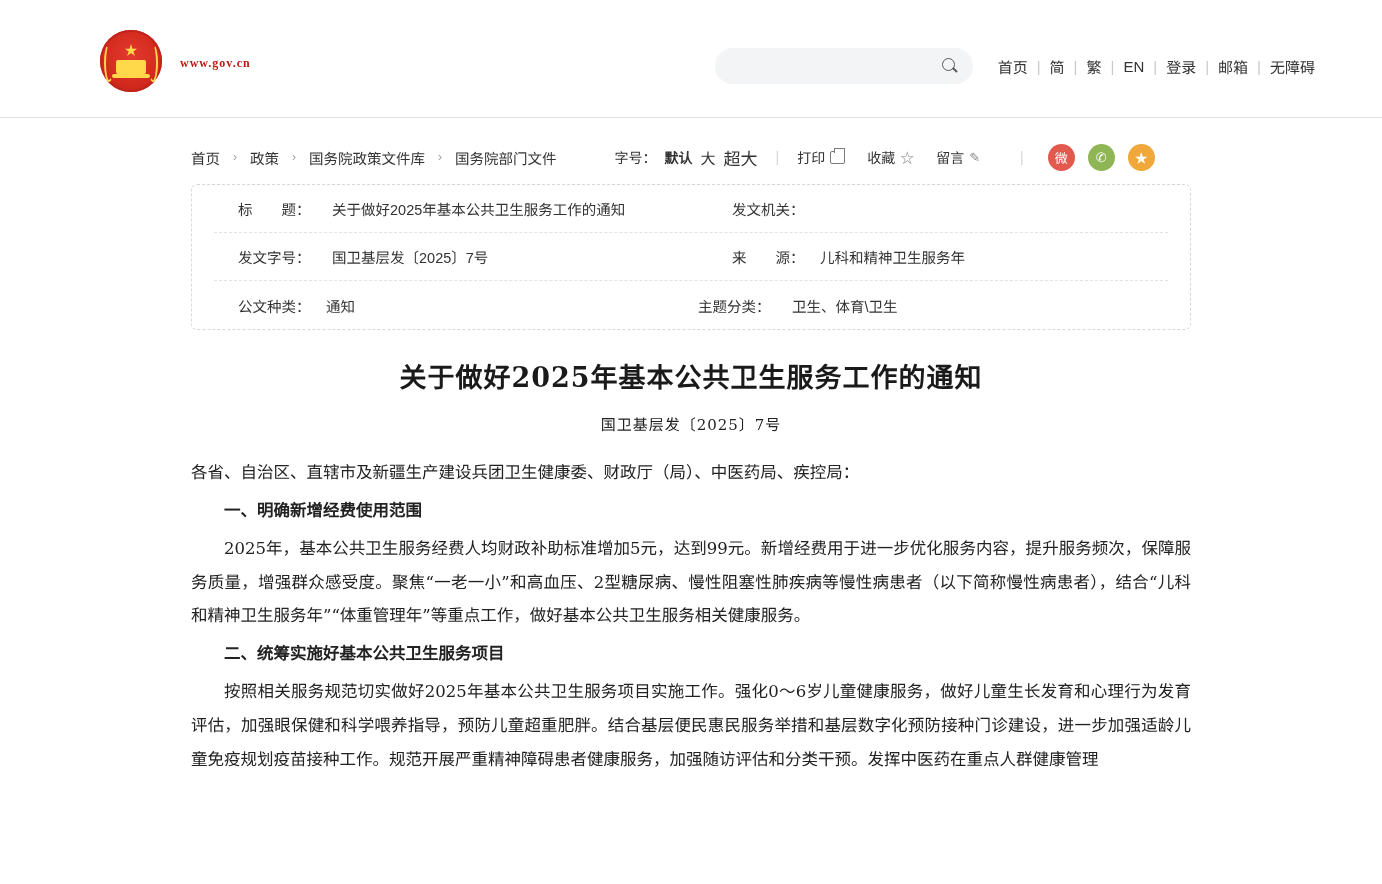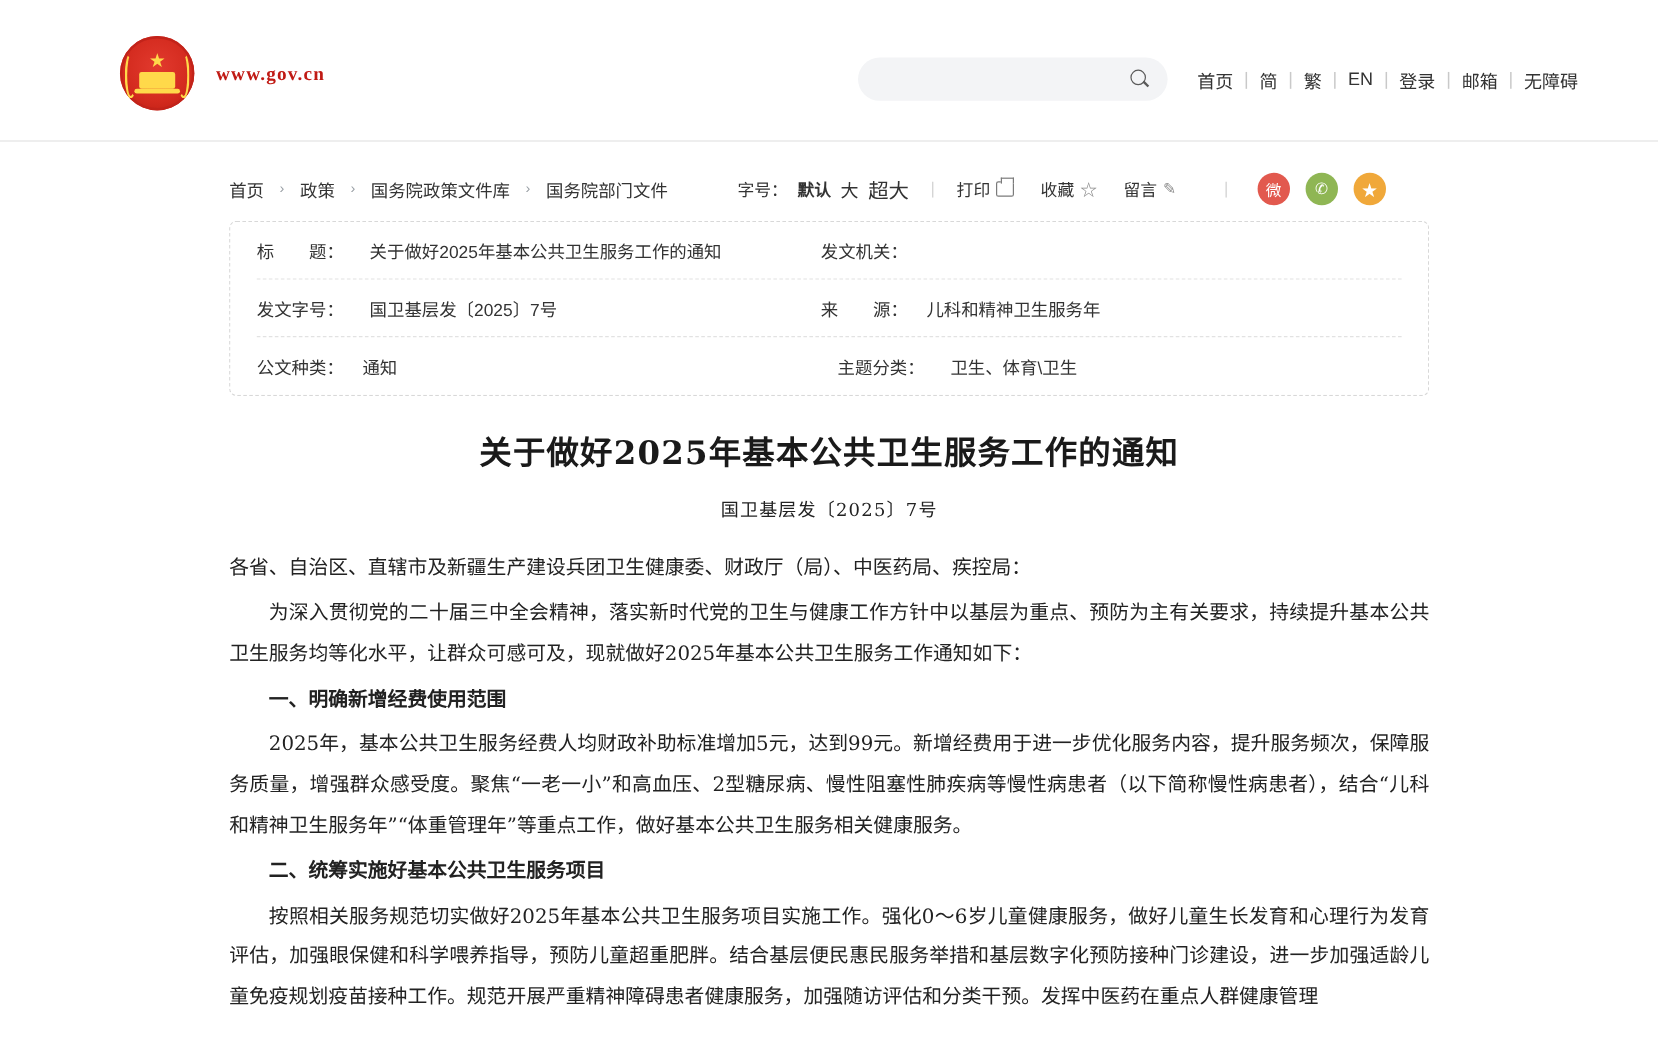--- a/index.html
+++ b/index.html
@@ -62,21 +62,21 @@
     font-weight: bold;
     font-size: 37px;
     color: #c01a14;
     letter-spacing: 2px;
     line-height: 1.1;
   }
   .brand-text .title-url {
     margin-top: 4px;
     font-family: "Liberation Serif", serif;
     font-weight: bold;
-    font-size: 16px;
+    font-size: 12px;
     color: #c01a14;
     letter-spacing: 1px;
   }
 
   .header-right {
     position: absolute;
     right: 58px; top: 48px;
     display: flex; align-items: center; gap: 0;
   }
   .search-box {
@@ -186,21 +186,21 @@
   }
   .meta-row {
     display: flex;
     border-bottom: 1px dashed #e2e2e2;
     min-height: 48px;
     align-items: center;
     font-size: 14.5px;
     color: #333;
   }
   .meta-row:last-child { border-bottom: none; }
-  .meta-cell { display: flex; align-items: center; }
+  .meta-cell { display: flex; align-items: center; margin-left: 24px; }
   .meta-cell.left { width: 470px; }
   .meta-cell.right { flex: 1; }
   .meta-k {
     color: #333;
     white-space: nowrap;
   }
   .meta-v { margin-left: 14px; color: #333; }
   .key-w { display: inline-block; min-width: 80px; }
   .key-w-r { display: inline-block; min-width: 74px; text-align: justify; }
 
@@ -348,21 +348,20 @@
         </div>
       </div>
     </div>
 
     <div class="article">
       <h1 class="doc-title">关于做好2025年基本公共卫生服务工作的通知</h1>
       <div class="doc-number">国卫基层发〔2025〕7号</div>
 
       <div class="body-text">
         <p>各省、自治区、直辖市及新疆生产建设兵团卫生健康委、财政厅（局）、中医药局、疾控局：</p>
-        <p class="indent">为深入贯彻党的二十届三中全会精神，落实新时代党的卫生与健康工作方针中以基层为重点、预防为主有关要求，持续提升基本公共卫生服务均等化水平，让群众可感可及，现就做好2025年基本公共卫生服务工作通知如下：</p>
         <p class="sec-title">一、明确新增经费使用范围</p>
         <p class="indent">2025年，基本公共卫生服务经费人均财政补助标准增加5元，达到99元。新增经费用于进一步优化服务内容，提升服务频次，保障服务质量，增强群众感受度。聚焦“一老一小”和高血压、2型糖尿病、慢性阻塞性肺疾病等慢性病患者（以下简称慢性病患者），结合“儿科和精神卫生服务年”“体重管理年”等重点工作，做好基本公共卫生服务相关健康服务。</p>
         <p class="sec-title">二、统筹实施好基本公共卫生服务项目</p>
         <p class="indent">按照相关服务规范切实做好2025年基本公共卫生服务项目实施工作。强化0～6岁儿童健康服务，做好儿童生长发育和心理行为发育评估，加强眼保健和科学喂养指导，预防儿童超重肥胖。结合基层便民惠民服务举措和基层数字化预防接种门诊建设，进一步加强适龄儿童免疫规划疫苗接种工作。规范开展严重精神障碍患者健康服务，加强随访评估和分类干预。发挥中医药在重点人群健康管理</p>
       </div>
     </div>
 
   </div>
 </div>
 

